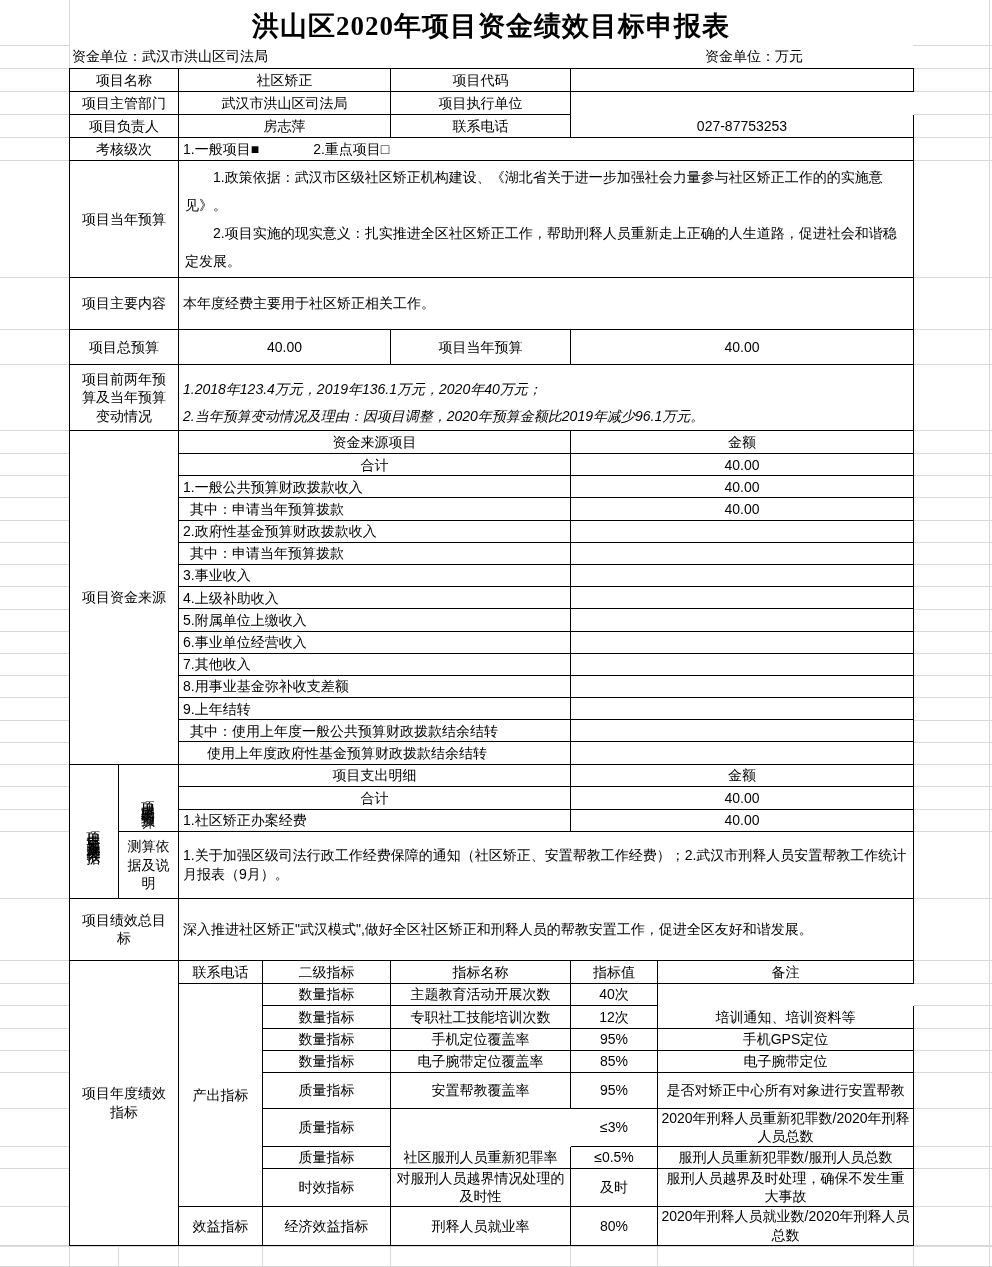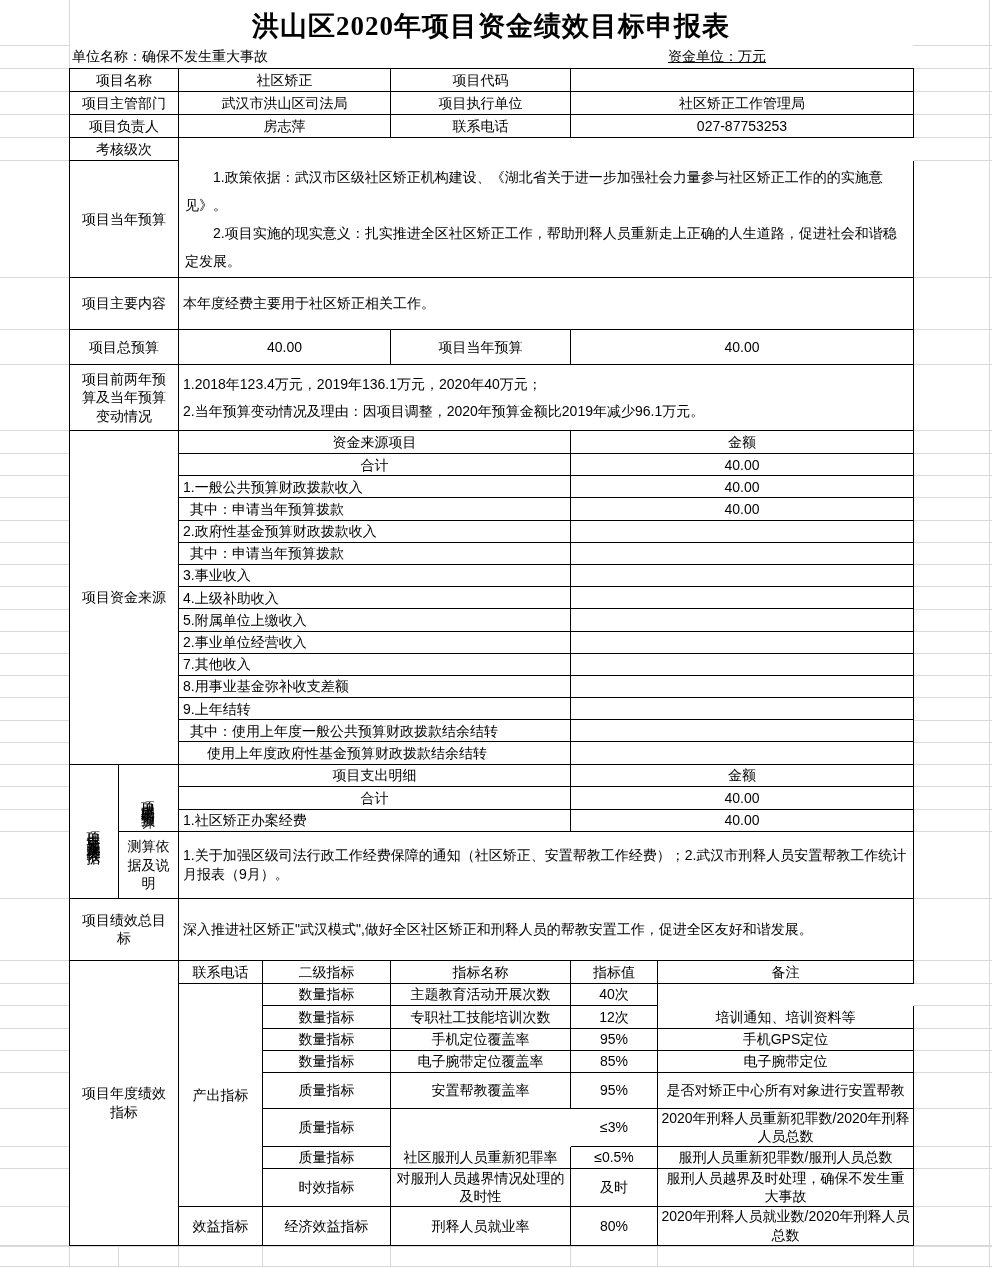--- a/index.html
+++ b/index.html
@@ -4,43 +4,43 @@
 <style>
   html,body{margin:0;padding:0;background:#fff;}
   .page{position:relative;width:992px;height:1267px;background:#ffffff;overflow:hidden;
         font-family:"Liberation Sans","DejaVu Sans",sans-serif;color:#000;}
   .gl{position:absolute;background:#d9d9d9;}
   .title{position:absolute;left:69px;top:6px;width:844px;height:40px;text-align:center;
          font-family:"Liberation Serif","DejaVu Serif",serif;
          font-size:27px;font-weight:bold;letter-spacing:1px;line-height:40px;z-index:3;}
   .unitrow{position:absolute;left:69px;top:45px;width:844px;height:23px;font-size:14px;z-index:3;}
   .unitrow .uleft{position:absolute;left:3px;top:0;line-height:23px;}
-  .unitrow .uright{position:absolute;left:599px;top:0;line-height:23px;text-decoration:underline;}
+  .unitrow .uright{position:absolute;left:636px;top:0;line-height:23px;}
   .tbl{position:absolute;left:69px;top:68px;width:844px;z-index:2;display:grid;
        grid-template-columns:49px 60px 84px 128px 180px 87px 256px;
        grid-template-rows:23px 23px 23px 23px 117px 52px 35px 66px 23px repeat(14,22.2px)
                           22px 23px 22px 67px 62px 23px 22px 23px 22px 22px 36px 38px 22px 38px 39px;
        border-top:1px solid #000;border-left:1px solid #000;
        font-size:14px;line-height:1.3;background:#fff;}
   .c{border-right:1px solid #000;border-bottom:1px solid #000;box-sizing:border-box;
      display:flex;align-items:center;justify-content:center;text-align:center;
      overflow:hidden;padding:0 2px;}
   .c.l{justify-content:flex-start;text-align:left;padding-left:4px;}
   .c.ind1{padding-left:11px;}
   .c.ind2{padding-left:28px;}
   .w86{display:block;width:88px;text-align:center;}
   .w48{display:block;width:48px;text-align:center;}
   .vert{writing-mode:vertical-rl;text-orientation:upright;letter-spacing:2px;line-height:18px;}
   .v7{height:114px;}
   .v3{height:50px;}
   .paras{flex-direction:column;align-items:stretch;justify-content:center;
          text-align:left;padding:0 6px;}
   .paras p{margin:0;text-indent:2em;line-height:28px;}
-  .lines{flex-direction:column;align-items:stretch;justify-content:center;
-         text-align:left;padding:0 4px;}
+  .lines{flex-direction:column;align-items:stretch;justify-content:flex-end;
+         text-align:left;padding:0 4px;font-style:italic;}
   .lines div{line-height:27px;}
   .opt2{margin-left:54px;}
   .note{line-height:1.3;}
 </style>
 </head>
 <body>
 
 <div class="page">
   <div id="gridlines">
       <div class="gl" style="left: 0px; top: 45px; width: 69px; height: 1px;"></div>
@@ -133,42 +133,45 @@
       <div class="gl" style="left: 262px; top: 1246px; width: 1px; height: 20px;"></div>
       <div class="gl" style="left: 390px; top: 1246px; width: 1px; height: 20px;"></div>
       <div class="gl" style="left: 570px; top: 1246px; width: 1px; height: 20px;"></div>
       <div class="gl" style="left: 657px; top: 1246px; width: 1px; height: 20px;"></div>
       <div class="gl" style="left: 913px; top: 1246px; width: 1px; height: 20px;"></div>
     </div>
 
   <div class="title">洪山区2020年项目资金绩效目标申报表</div>
 
   <div class="unitrow">
-    <span class="uleft">单位名称：确保不发生重大事故</span>
+    <span class="uleft">资金单位：武汉市洪山区司法局</span>
     <span class="uright">资金单位：万元</span>
   </div>
 
   <div class="tbl">
 
     <div class="c" style="grid-area:1/1/2/3">项目名称</div>
     <div class="c" style="grid-area:1/3/2/5">社区矫正</div>
     <div class="c" style="grid-area:1/5/2/6">项目代码</div>
     <div class="c" style="grid-area:1/6/2/8"></div>
 
     <div class="c" style="grid-area:2/1/3/3">项目主管部门</div>
     <div class="c" style="grid-area:2/3/3/5">武汉市洪山区司法局</div>
     <div class="c" style="grid-area:2/5/3/6">项目执行单位</div>
-    <div class="c" style="grid-area:2/6/3/8">社区矫正工作管理局</div>
 
     <div class="c" style="grid-area:3/1/4/3">项目负责人</div>
     <div class="c" style="grid-area:3/3/4/5">房志萍</div>
     <div class="c" style="grid-area:3/5/4/6">联系电话</div>
     <div class="c" style="grid-area:3/6/4/8">027-87753253</div>
 
     <div class="c" style="grid-area:4/1/5/3">考核级次</div>
+    <div class="c l" style="grid-area:4/3/5/8">
+      <span>1.一般项目■</span>
+      <span class="opt2">2.重点项目□</span>
+    </div>
 
     <div class="c" style="grid-area:5/1/6/3">
         <span class="w86">项目当年预算</span>
       </div>
     <div class="c paras" style="grid-area:5/3/6/8">
       <p>1.政策依据：武汉市区级社区矫正机构建设、《湖北省关于进一步加强社会力量参与社区矫正工作的的实施意见》。</p>
       <p>2.项目实施的现实意义：扎实推进全区社区矫正工作，帮助刑释人员重新走上正确的人生道路，促进社会和谐稳定发展。</p>
     </div>
 
     <div class="c" style="grid-area:6/1/7/3">
@@ -202,21 +205,21 @@
     <div class="c l" style="grid-area:13/3/14/6">2.政府性基金预算财政拨款收入</div>
     <div class="c" style="grid-area:13/6/14/8"></div>
     <div class="c l ind1" style="grid-area:14/3/15/6">其中：申请当年预算拨款</div>
     <div class="c" style="grid-area:14/6/15/8"></div>
     <div class="c l" style="grid-area:15/3/16/6">3.事业收入</div>
     <div class="c" style="grid-area:15/6/16/8"></div>
     <div class="c l" style="grid-area:16/3/17/6">4.上级补助收入</div>
     <div class="c" style="grid-area:16/6/17/8"></div>
     <div class="c l" style="grid-area:17/3/18/6">5.附属单位上缴收入</div>
     <div class="c" style="grid-area:17/6/18/8"></div>
-    <div class="c l" style="grid-area:18/3/19/6">2.事业单位经营收入</div>
+    <div class="c l" style="grid-area:18/3/19/6">6.事业单位经营收入</div>
     <div class="c" style="grid-area:18/6/19/8"></div>
     <div class="c l" style="grid-area:19/3/20/6">7.其他收入</div>
     <div class="c" style="grid-area:19/6/20/8"></div>
     <div class="c l" style="grid-area:20/3/21/6">8.用事业基金弥补收支差额</div>
     <div class="c" style="grid-area:20/6/21/8"></div>
     <div class="c l" style="grid-area:21/3/22/6">9.上年结转</div>
     <div class="c" style="grid-area:21/6/22/8"></div>
     <div class="c l ind1" style="grid-area:22/3/23/6">其中：使用上年度一般公共预算财政拨款结余结转</div>
     <div class="c" style="grid-area:22/6/23/8"></div>
     <div class="c l ind2" style="grid-area:23/3/24/6">使用上年度政府性基金预算财政拨款结余结转</div>

